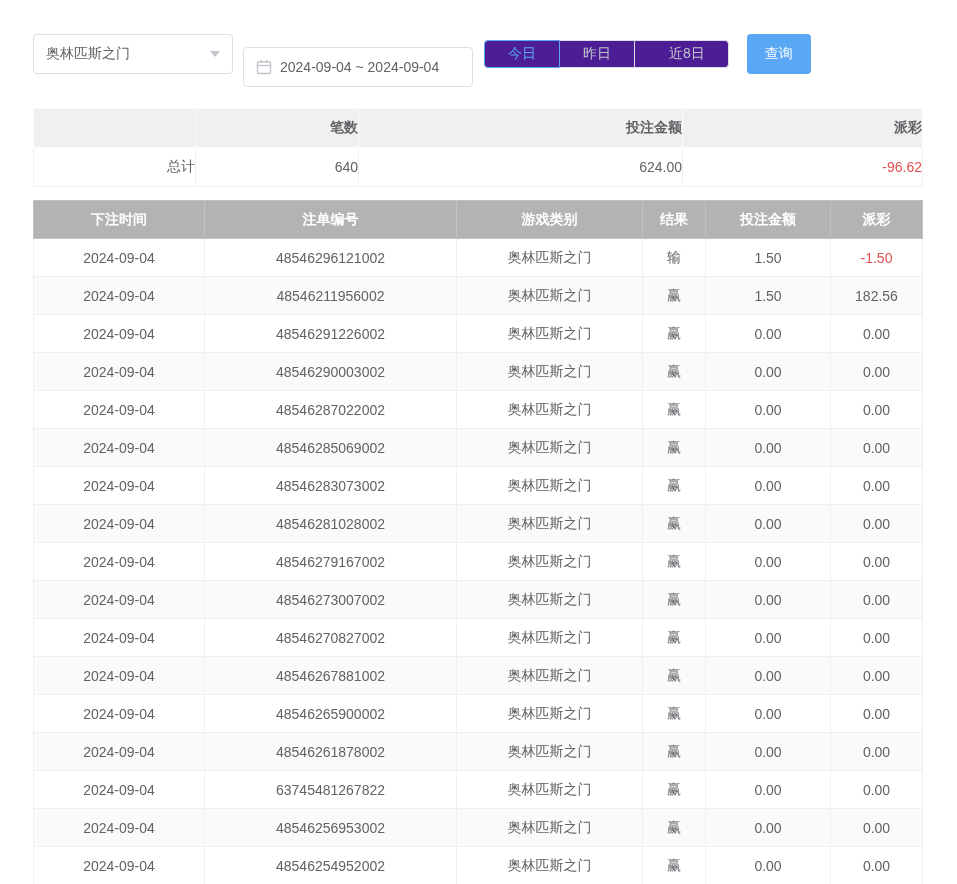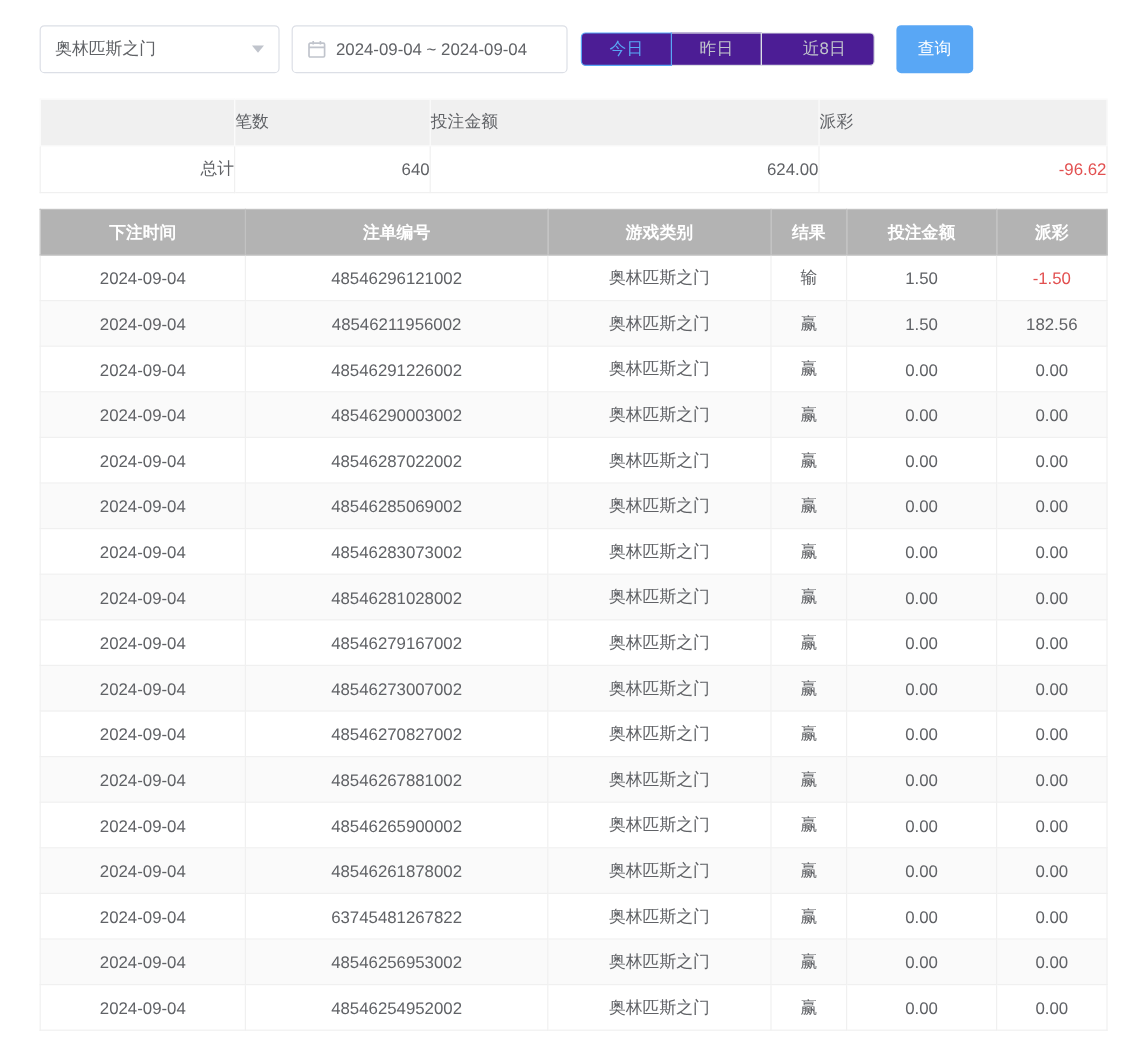--- a/index.html
+++ b/index.html
@@ -55,20 +55,21 @@
     margin-left: 10px;
     width: 230px; height: 40px;
     border: 1px solid #dcdfe6;
     border-radius: 4px;
     display: flex; align-items: center;
     padding: 0 12px;
     gap: 8px;
     font-size: 14px; color: #606266;
     background: #fff;
     cursor: pointer;
+    margin-top: 26px;
   }
   .btn-group { margin-left: 11px; display: flex; }
   .quick-btn {
     height: 28px;
     padding: 0 23px;
     background: #4c1d95;
     border: 1px solid #dcdfe6;
     color: #c0c4cc;
     font-size: 14px;
     font-family: inherit;
@@ -94,23 +95,23 @@
     border: none;
     border-radius: 4px;
     cursor: pointer;
   }
 
   
   table { border-collapse: collapse; width: 889px; table-layout: fixed; }
   .summary-table { margin-top: 21px; font-size: 14px; color: #606266; }
   .summary-table th {
     background: #f0f0f0;
-    font-weight: normal;
+    font-weight: bold;
     height: 39px;
-    text-align: left;
+    text-align: right;
     border: 1px solid #fbfbfb;
   }
   .summary-table td {
     height: 39px;
     text-align: right;
     background: #fff;
     border: 1px solid #f0f0f0;
   }
 
   

